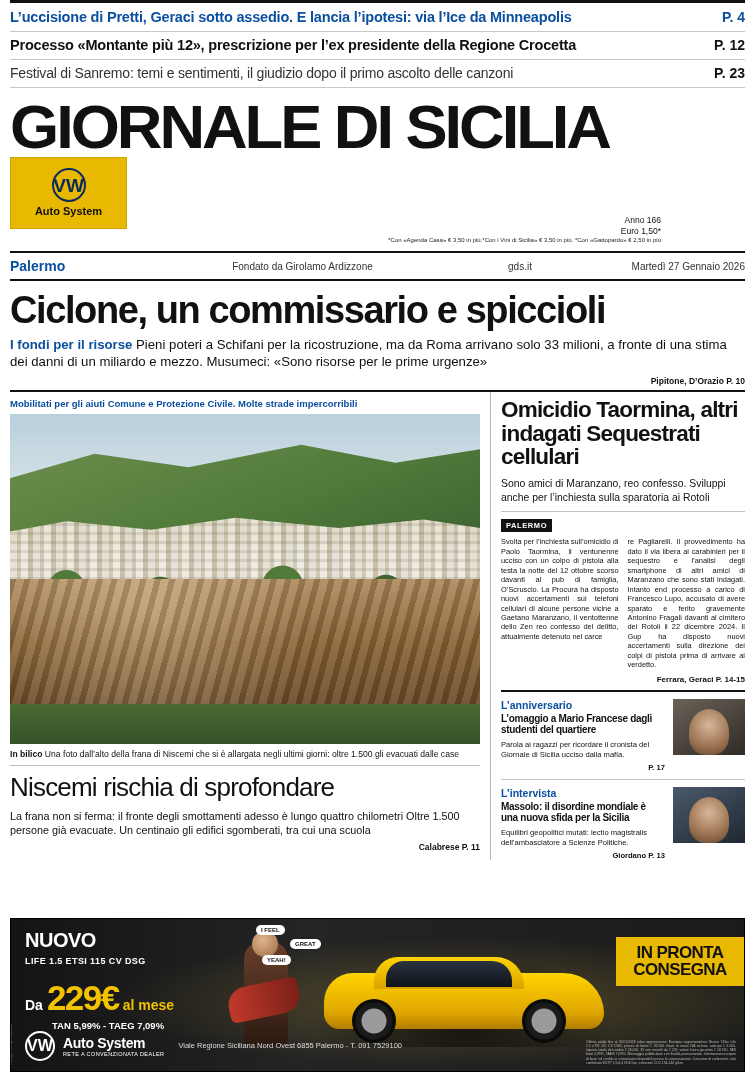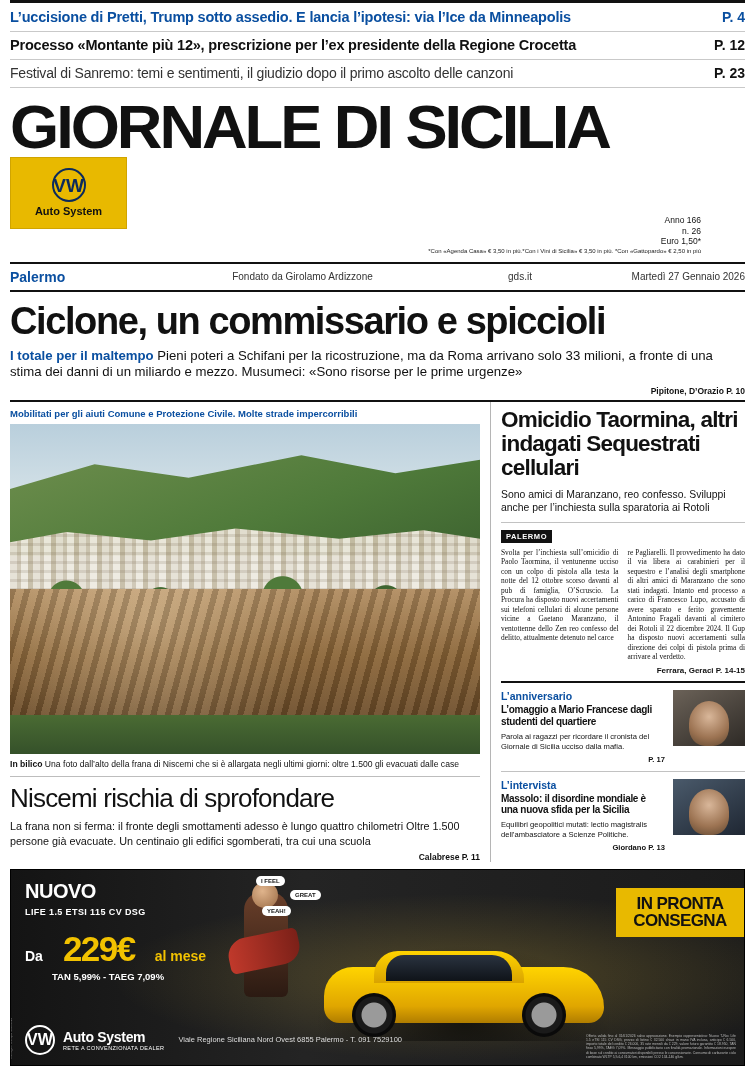--- a/index.html
+++ b/index.html
@@ -64,21 +64,21 @@
     width: 34px; height: 34px; border-radius: 50%;
     border: 2.5px solid #0b2b5c;
     display: flex; align-items: center; justify-content: center;
     font-size: 19px; font-weight: bold; color: #0b2b5c;
     line-height: 1;
   }
   .ad-box-label { font-size: 11px; font-weight: bold; color: #111; }
 
   .masthead-meta {
     text-align: right;
-    padding: 0 54px 0 0;
+    padding: 0 94px 0 0;
     margin-top: -14px;
   }
   .masthead-meta .line { font-size: 8.5px; line-height: 1.25; color: #111; }
   .masthead-meta .small { font-size: 6px; color: #222; margin-top: 1px; }
 
   
   .infobar {
     display: flex;
     align-items: center;
     border-top: 2px solid #111;
@@ -198,21 +198,21 @@
   .r-tag {
     display: inline-block;
     background: #111;
     color: #fff;
     font-size: 7.5px;
     font-weight: bold;
     letter-spacing: 0.6px;
     padding: 2px 5px;
     margin: 7px 0 5px 0;
   }
-  .r-cols { display: flex; gap: 9px; font-family: Liberation Serif, serif; }
+  .r-cols { display: flex; gap: 9px; }
   .r-cols p {
     flex: 1;
     font-size: 7.4px;
     line-height: 1.28;
     text-align: justify;
     color: #111;
   }
   .r-byline { text-align: right; font-size: 8px; font-weight: bold; margin-top: 5px;
     padding-bottom: 6px; border-bottom: 2px solid #111; }
 
@@ -231,37 +231,37 @@
   .brief-photo.p2 { background: linear-gradient(150deg,#4a5a6b,#1f2733); }
   .brief-photo:after {
     content:""; position:absolute; left:22%; top:18%; width:56%; height:82%;
     border-radius:50% 50% 40% 40%;
     background: radial-gradient(circle at 50% 35%, #d9b79a, #9c7352 60%, #5e4630);
   }
 
   
   .bottom-ad {
     position: absolute;
-    left: 10px; right: 10px; bottom: 14px;
-    height: 197px;
+    left: 10px; right: 10px; bottom: 8px;
+    height: 154px;
     background: linear-gradient(180deg,#1a1a1a,#2a2a2a);
     border: 1px solid #000;
     overflow: hidden;
   }
   .ad-grad {
     position: absolute; inset: 0;
     background:
       radial-gradient(ellipse at 62% 55%, rgba(255,210,60,0.22), transparent 55%),
       linear-gradient(90deg,#141414 0%, #242424 40%, #1b1b1b 100%);
   }
   .ad-left { position: absolute; left: 14px; top: 10px; color: #fff; }
   .ad-nuovo { font-size: 20px; font-weight: bold; letter-spacing: -0.5px; }
   .ad-model { font-size: 34px; font-weight: bold; letter-spacing: -1.5px; line-height: 0.9; margin-top: -2px; }
   .ad-trim { font-size: 9px; font-weight: bold; letter-spacing: 0.4px; margin-top: 4px; }
-  .ad-price-row { display: flex; align-items: baseline; gap: 20px; margin-top: 12px; color: #fff; }
+  .ad-price-row { display: flex; align-items: baseline; gap: 4px; margin-top: 12px; color: #fff; }
   .ad-da { font-size: 14px; font-weight: bold; }
   .ad-price { font-size: 35px; font-weight: bold; letter-spacing: -1.5px; color: #f2c200; }
   .ad-permese { font-size: 14px; font-weight: bold; color: #f2c200; }
   .ad-tan { font-size: 9.5px; font-weight: bold; margin-top: 2px; color: #fff; padding-left: 27px; }
   .ad-dealer {
     position: absolute; left: 14px; bottom: 10px; display: flex; align-items: center; gap: 8px; color: #fff;
   }
   .ad-vw-round {
     width: 30px; height: 30px; border-radius: 50%; border: 2px solid #fff;
     display: flex; align-items: center; justify-content: center; font-size: 16px; font-weight: bold;
@@ -325,21 +325,21 @@
   .bub.b2 { left: 34px; top: 14px; }
   .bub.b3 { left: 6px; top: 30px; }
 </style>
 </head>
 <body>
 
 <div class="page">
 
   <div class="teasers">
     <div class="teaser teaser-1">
-      <div class="teaser-text">L’uccisione di Pretti, Trump sotto assedio. E lancia l’ipotesi: via l’Ice da Minneapolis</div>
+      <div class="teaser-text">L’uccisione di Pretti, Geraci sotto assedio. E lancia l’ipotesi: via l’Ice da Minneapolis</div>
       <div class="teaser-page">P. 4</div>
     </div>
     <div class="teaser teaser-2">
       <div class="teaser-text">Processo «Montante più 12», prescrizione per l’ex presidente della Regione Crocetta</div>
       <div class="teaser-page">P. 12</div>
     </div>
     <div class="teaser teaser-3">
       <div class="teaser-text">Festival di Sanremo: temi e sentimenti, il giudizio dopo il primo ascolto delle canzoni</div>
       <div class="teaser-page">P. 23</div>
     </div>
@@ -348,36 +348,35 @@
   <div class="masthead">
     <div class="logo">GIORNALE DI SICILIA</div>
     <div class="ad-box">
       <div class="vw-logo">VW</div>
       <div class="ad-box-label">Auto System</div>
     </div>
   </div>
 
   <div class="masthead-meta">
     <div class="line">Anno 166</div>
-    <div class="line">n. 26</div>
     <div class="line">Euro 1,50*</div>
     <div class="small">*Con «Agenda Casa» € 3,50 in più.*Con i Vini di Sicilia» € 3,50 in più. *Con «Gattopardo» € 2,50 in più</div>
   </div>
 
   <div class="infobar">
     <div class="city">Palermo</div>
     <div class="founder">Fondato da Girolamo Ardizzone</div>
     <div class="site">gds.it</div>
     <div class="date">Martedì 27 Gennaio 2026</div>
   </div>
 
   <div class="lead">
     <h1 class="lead-title">Ciclone, un commissario e spiccioli</h1>
     <div class="lead-sub">
-      <span class="kicker">I totale per il maltempo</span><span> Pieni poteri a Schifani per la ricostruzione, ma da Roma arrivano solo 33 milioni, a fronte di una stima dei danni di un miliardo e mezzo. Musumeci: «Sono risorse per le prime urgenze»</span>
+      <span class="kicker">I fondi per il risorse</span><span> Pieni poteri a Schifani per la ricostruzione, ma da Roma arrivano solo 33 milioni, a fronte di una stima dei danni di un miliardo e mezzo. Musumeci: «Sono risorse per le prime urgenze»</span>
     </div>
     <div class="lead-byline">Pipitone, D’Orazio  P. 10</div>
   </div>
 
   <div class="columns">
 
     <div class="col-left">
       <div class="photo-kicker">Mobilitati per gli aiuti Comune e Protezione Civile. Molte strade impercorribili</div>
 
       <div class="photo">

